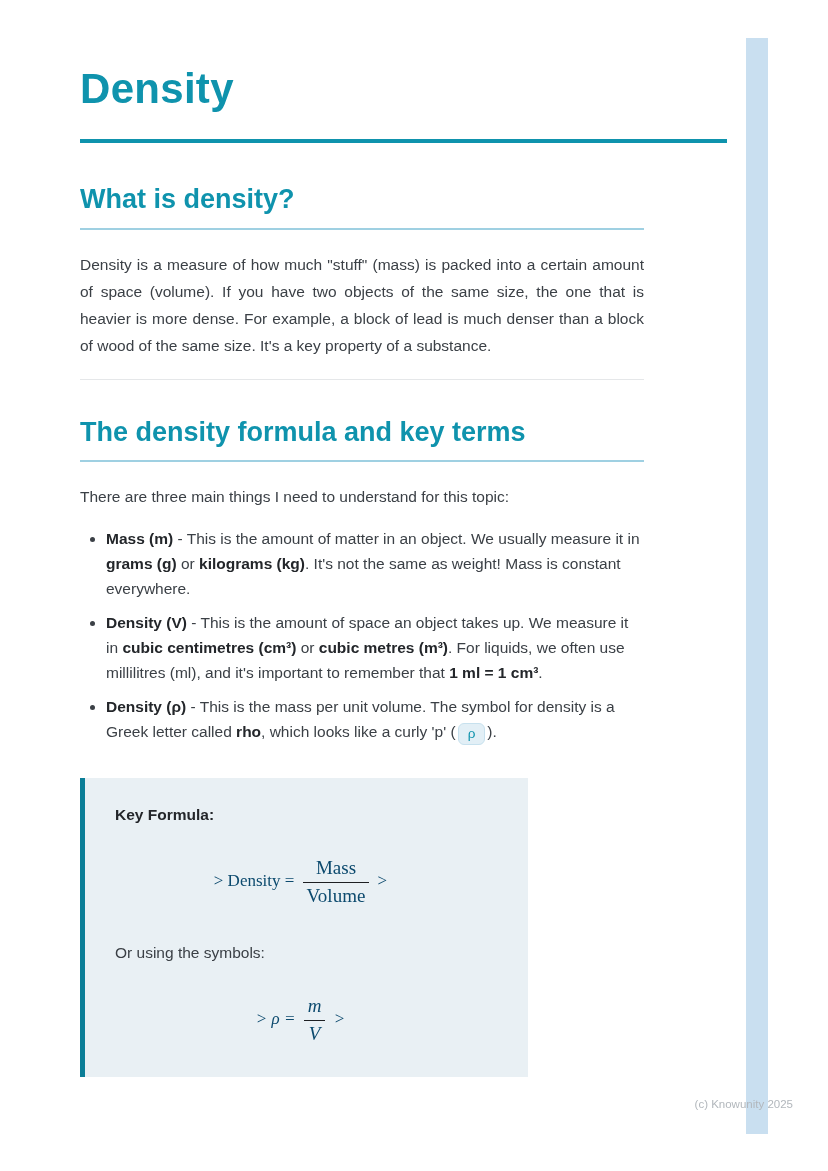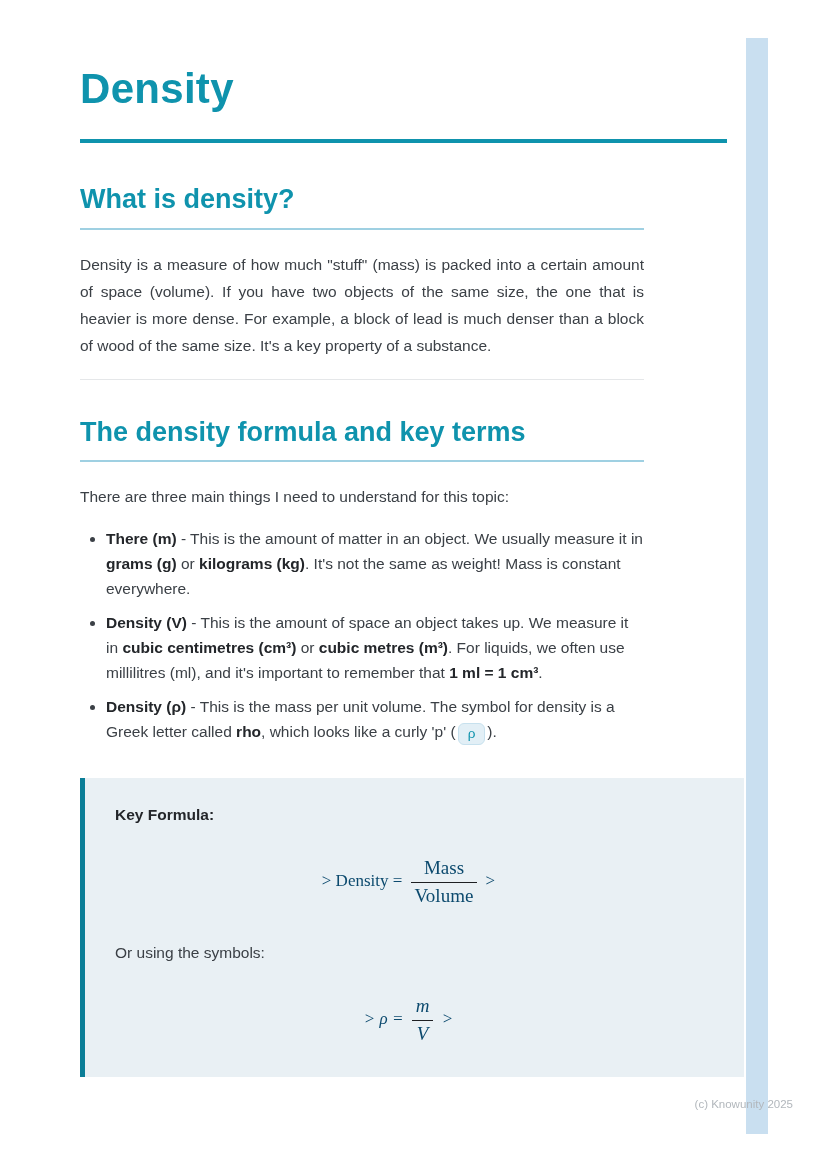--- a/index.html
+++ b/index.html
@@ -87,21 +87,21 @@
     color: #0f93ad;
     font-size: 13.5px;
     line-height: 20px;
     padding: 0 9px;
     margin: 0 2px;
     vertical-align: -1px;
   }
 
   .callout {
     margin-top: 33px;
-    width: 664px;
+    width: 448px;
     background: #e9f0f4;
     border-left: 5px solid #0b7e97;
     padding: 28px 42px 30px 30px;
   }
   .callout .label {
     font-size: 15.5px;
     font-weight: bold;
     color: #23262a;
   }
   .callout .middle {
@@ -161,21 +161,21 @@
       <p class="body justify">Density is a measure of how much "stuff" (mass) is packed into a certain amount of space (volume). If you have two objects of the same size, the one that is heavier is more dense. For example, a block of lead is much denser than a block of wood of the same size. It's a key property of a substance.</p>
     </section>
 
     <div class="divider"></div>
 
     <section class="doc-section sec2">
       <h2 class="h2">The density formula and key terms</h2>
       <p class="body">There are three main things I need to understand for this topic:</p>
 
       <ul class="bullets">
-        <li><b>There (m)</b><span> - This is the amount of matter in an object. We usually measure it in </span><b>grams (g)</b><span> or </span><b>kilograms (kg)</b><span>. It's not the same as weight! Mass is constant everywhere.</span></li>
+        <li><b>Mass (m)</b><span> - This is the amount of matter in an object. We usually measure it in </span><b>grams (g)</b><span> or </span><b>kilograms (kg)</b><span>. It's not the same as weight! Mass is constant everywhere.</span></li>
 
         <li><b>Density (V)</b><span> - This is the amount of space an object takes up. We measure it in </span><b>cubic centimetres (cm³)</b><span> or </span><b>cubic metres (m³)</b><span>. For liquids, we often use millilitres (ml), and it's important to remember that </span><b>1 ml = 1 cm³</b><span>.</span></li>
 
         <li><b>Density (ρ)</b><span> - This is the mass per unit volume. The symbol for density is a Greek letter called </span><b>rho</b><span>, which looks like a curly 'p' (</span><span class="chip">ρ</span><span>).</span></li>
       </ul>
 
 
       <div class="callout">
         <p class="label">Key Formula:</p>
 

